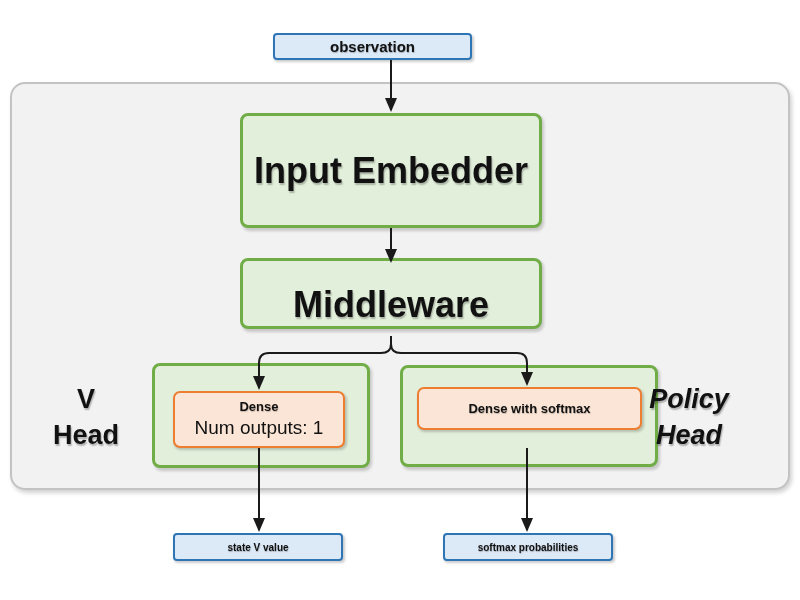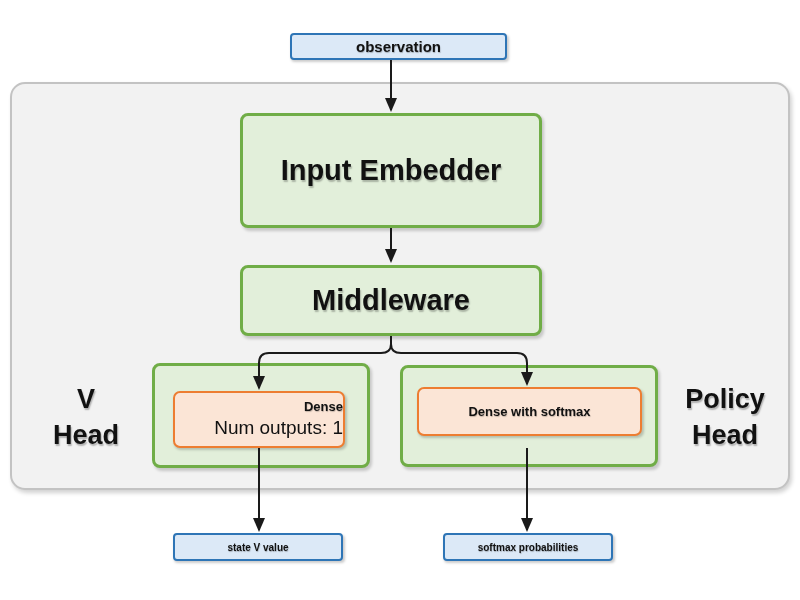--- a/index.html
+++ b/index.html
@@ -17,55 +17,55 @@
   }
 
   
   .io-box{
     background:#dce9f7;border:2.5px solid #2e75b6;border-radius:4px;
     display:flex;align-items:center;justify-content:center;
     font-weight:700;font-size:10px;
     box-shadow:1.5px 2px 2.5px rgba(0,0,0,0.2);
     text-shadow:0.5px 0.8px 1px rgba(0,0,0,0.25);
   }
-  .io-observation{left:290px;top:33px;width:217px;height:27px;font-size:15px;}
+  .io-observation{left:273px;top:33px;width:199px;height:27px;font-size:15px;}
   .io-state-v{left:173px;top:533px;width:170px;height:28px;}
   .io-action-prob{left:443px;top:533px;width:170px;height:28px;}
 
   
   .green-box{
     background:#e2efda;border:3px solid #70ad47;border-radius:8px;
     display:flex;align-items:center;justify-content:center;
     box-shadow:2px 2.5px 3px rgba(0,0,0,0.18);
   }
   .block-embedder{left:240px;top:113px;width:302px;height:115px;}
-  .block-middleware{left:240px;top:265px;width:302px;height:71px;}
-  .block-title{font-weight:700;font-size:29px;text-shadow:1px 1.5px 1.5px rgba(0,0,0,0.25);}
+  .block-middleware{left:240px;top:258px;width:302px;height:71px;align-items:flex-end;}
+  .block-title{font-weight:700;font-size:36px;text-shadow:1px 1.5px 1.5px rgba(0,0,0,0.25);}
 
   .head-v{left:152px;top:363px;width:218px;height:105px;}
   .head-policy{left:400px;top:365px;width:258px;height:102px;}
 
   
   .layer-box{
     background:#fbe5d6;border:2.5px solid #ed7d31;border-radius:7px;
     display:flex;flex-direction:column;align-items:center;justify-content:center;
     box-shadow:1.5px 2px 2.5px rgba(0,0,0,0.2);line-height:1.35;
   }
-  .layer-v{left:173px;top:391px;width:172px;height:57px;align-items:flex-end;}
-  .layer-policy{left:417px;top:387px;width:225px;height:49px;}
+  .layer-v{left:173px;top:391px;width:172px;height:57px;}
+  .layer-policy{left:417px;top:387px;width:225px;height:43px;}
   .layer-title{font-weight:700;font-size:13px;text-shadow:0.5px 0.8px 1px rgba(0,0,0,0.22);}
   .layer-sub{font-weight:400;font-size:19px;}
 
   
   .head-label{
     font-weight:700;font-size:27px;line-height:1.35;text-align:center;
     text-shadow:1px 1.5px 1.5px rgba(0,0,0,0.28);
   }
   .label-v{left:36px;top:381px;width:100px;}
-  .label-policy{left:660px;top:381px;width:130px;}
+  .label-policy{left:624px;top:381px;width:130px;font-style:italic;}
 
   
   svg.wires{position:absolute;left:0;top:0;width:800px;height:600px;pointer-events:none;z-index:10;}
   svg.wires path{fill:none;stroke:#1a1a1a;stroke-width:2;}
 </style>
 </head>
 <body>
 
 <div class="abs container"></div>
 

